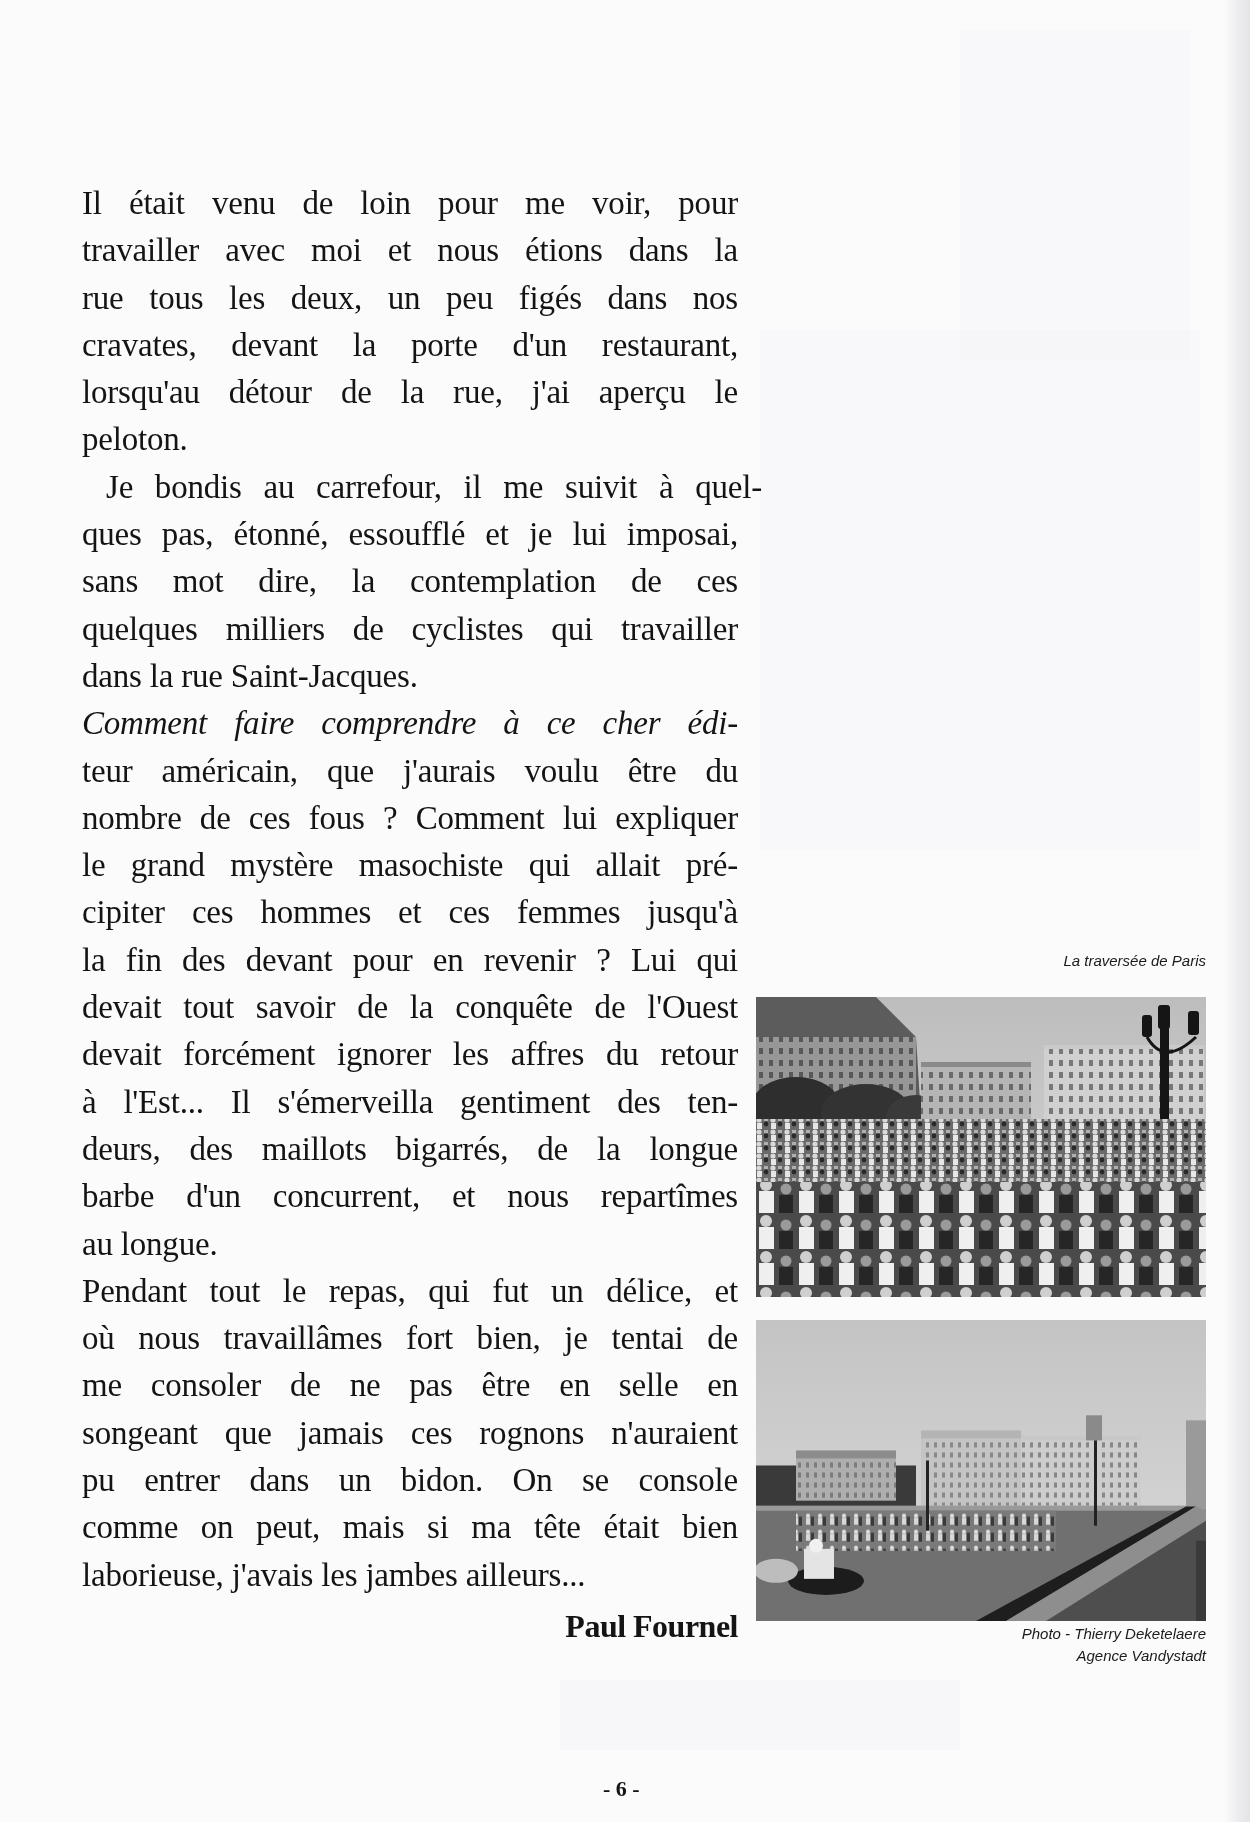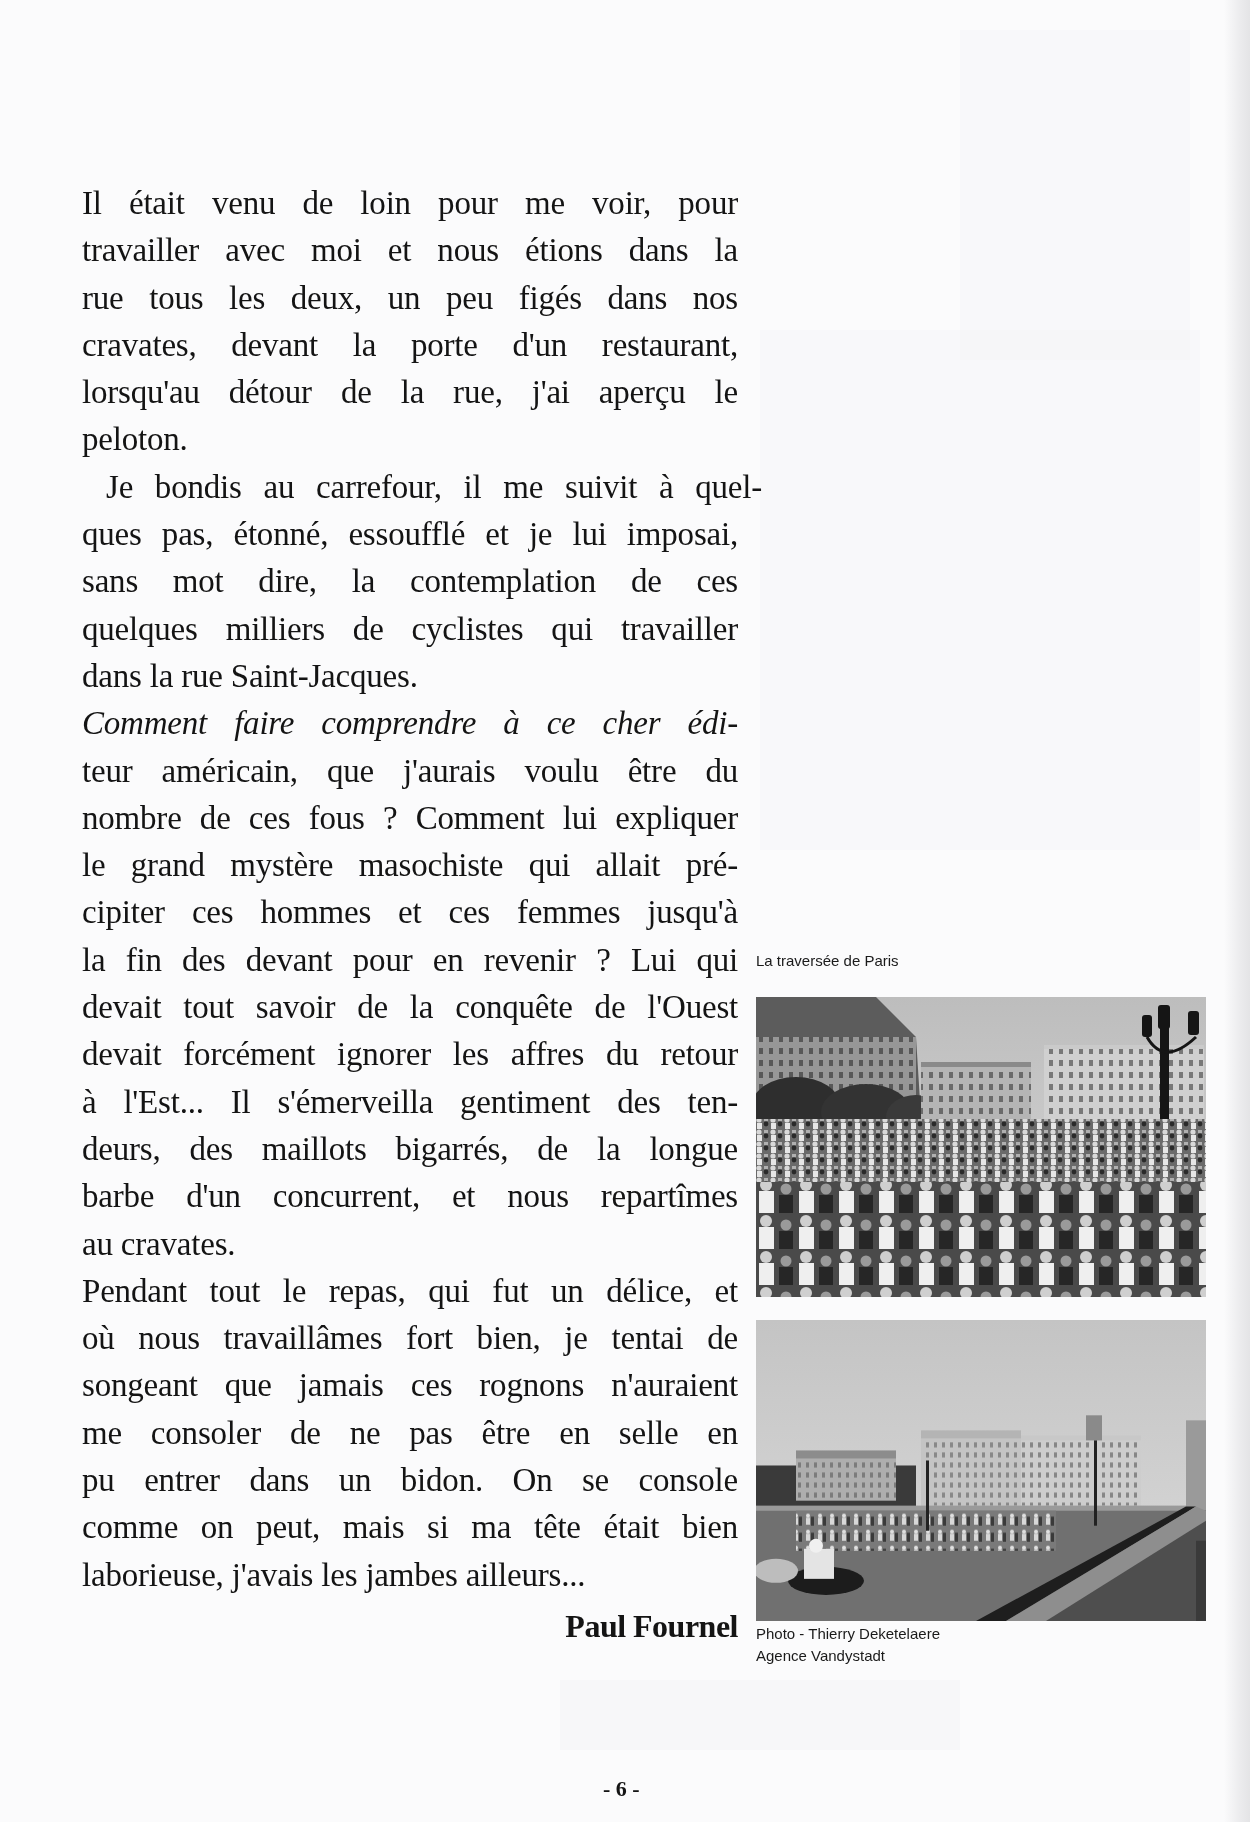--- a/index.html
+++ b/index.html
@@ -26,23 +26,23 @@
     text-align: justify; text-align-last: justify;
     transform-origin: left center;
   }
   .line.last { text-align-last: left; }
   .author {
     position: absolute; right: 512px; top: 1608px;
     font-family: "Liberation Serif", serif; font-weight: bold;
     font-size: 32px; letter-spacing: -0.5px;
   }
   .caption {
-    position: absolute; left: 756px; width: 450px; text-align: left;
+    position: absolute; left: 756px; width: 450px; text-align: right;
     font-family: "Liberation Sans", "DejaVu Sans", sans-serif;
-    font-size: 15px; color: #1a1a1a;
+    font-style: italic; font-size: 15px; color: #1a1a1a;
   }
   .photo {
     position: absolute; left: 756px; width: 450px; overflow: hidden;
   }
   .photo svg { display: block; width: 100%; height: 100%; }
   .page-number {
     position: absolute; left: 603px; top: 1776px;
     font-family: "Liberation Serif", serif; font-weight: bold; font-size: 22px;
   }
 </style>
@@ -71,25 +71,25 @@
     <span class="line" style="display: block; width: 656px;">teur américain, que j'aurais voulu être du</span>
     <span class="line" style="display: block; width: 656px;">nombre de ces fous ? Comment lui expliquer</span>
     <span class="line" style="display: block; width: 656px;">le grand mystère masochiste qui allait pré-</span>
     <span class="line" style="display: block; width: 656px;">cipiter ces hommes et ces femmes jusqu'à</span>
     <span class="line" style="display: block; width: 656px;">la fin des devant pour en revenir ? Lui qui</span>
     <span class="line" style="display: block; width: 656px;">devait tout savoir de la conquête de l'Ouest</span>
     <span class="line" style="display: block; width: 656px;">devait forcément ignorer les affres du retour</span>
     <span class="line" style="display: block; width: 656px;">à l'Est... Il s'émerveilla gentiment des ten-</span>
     <span class="line" style="display: block; width: 656px;">deurs, des maillots bigarrés, de la longue</span>
     <span class="line" style="display: block; width: 656px;">barbe d'un concurrent, et nous repartîmes</span>
-    <span class="line last" style="display: block; width: 656px;">au cravates.</span>
+    <span class="line last" style="display: block; width: 656px;">au longue.</span>
     <span class="line" style="display: block; width: 656px;">Pendant tout le repas, qui fut un délice, et</span>
     <span class="line" style="display: block; width: 656px;">où nous travaillâmes fort bien, je tentai de</span>
+    <span class="line" style="display: block; width: 656px;">me consoler de ne pas être en selle en</span>
     <span class="line" style="display: block; width: 656px;">songeant que jamais ces rognons n'auraient</span>
-    <span class="line" style="display: block; width: 656px;">me consoler de ne pas être en selle en</span>
     <span class="line" style="display: block; width: 656px;">pu entrer dans un bidon. On se console</span>
     <span class="line" style="display: block; width: 656px;">comme on peut, mais si ma tête était bien</span>
     <span class="line last" style="display: block; width: 656px;">laborieuse, j'avais les jambes ailleurs...</span>
   </div>
 
 <div class="author">Paul Fournel</div>
 
 <div class="caption" style="top:952px;">La traversée de Paris</div>
 
 <div class="photo" style="top:997px;height:300px;">

